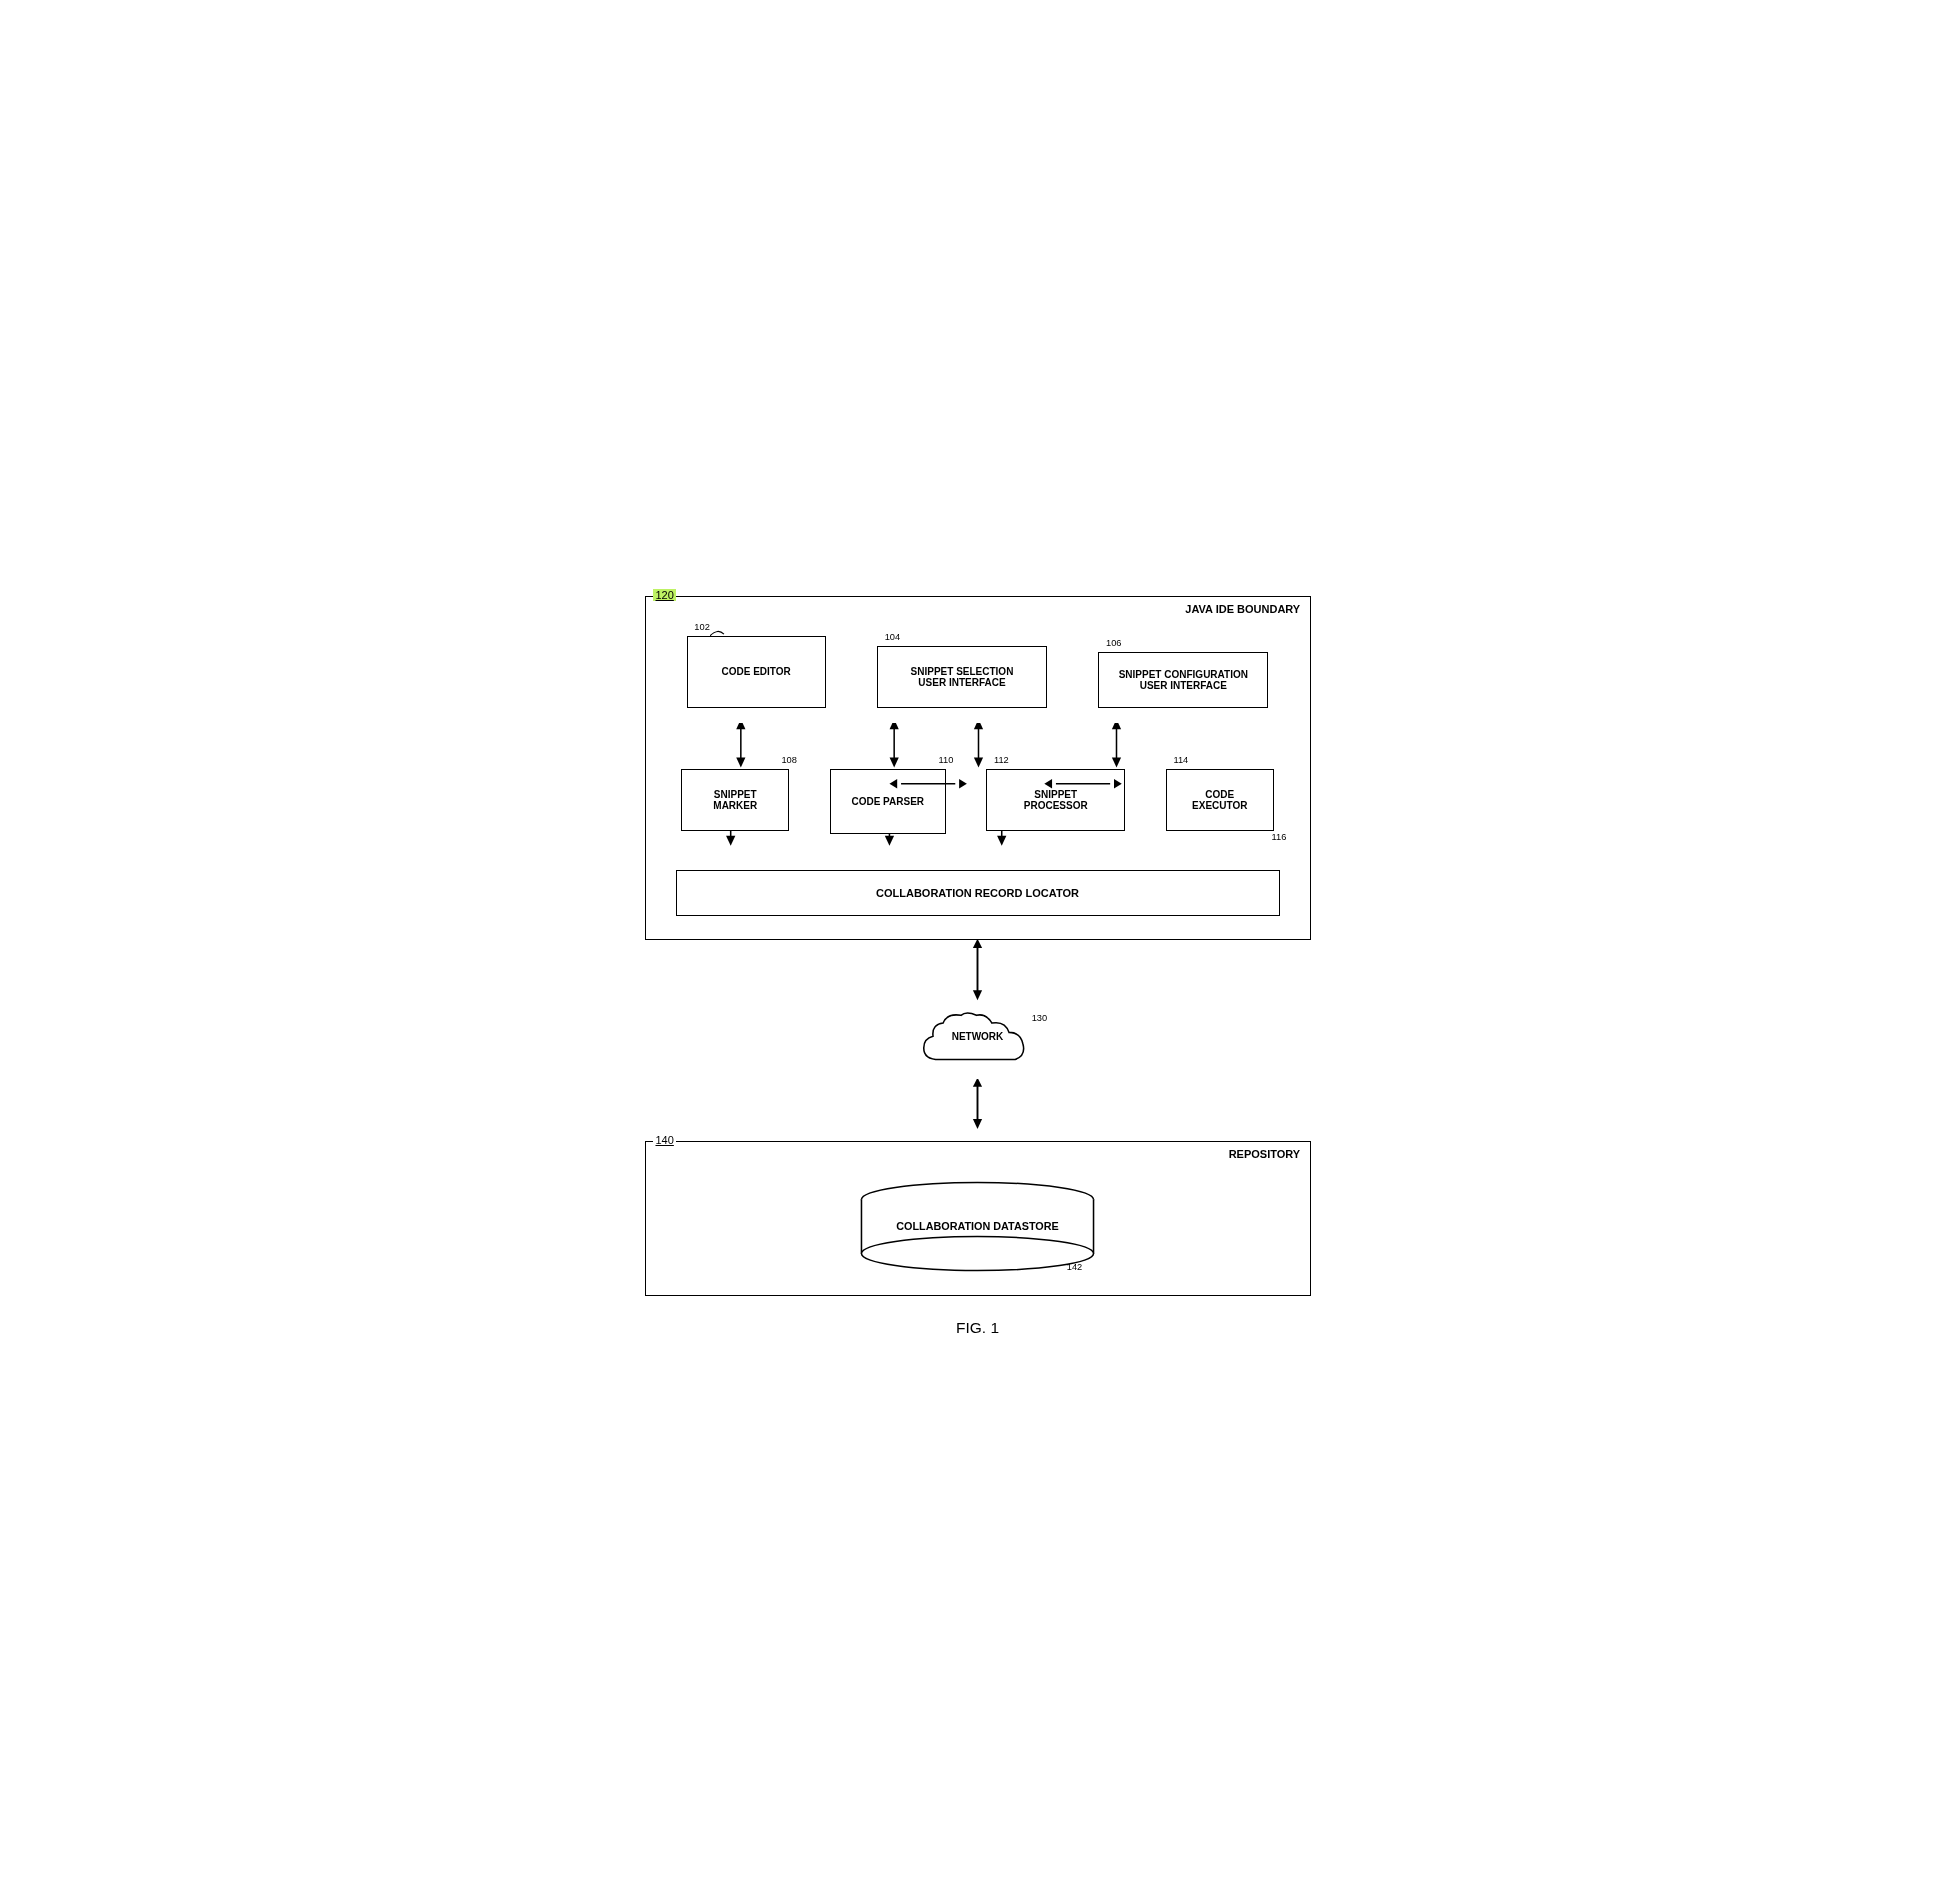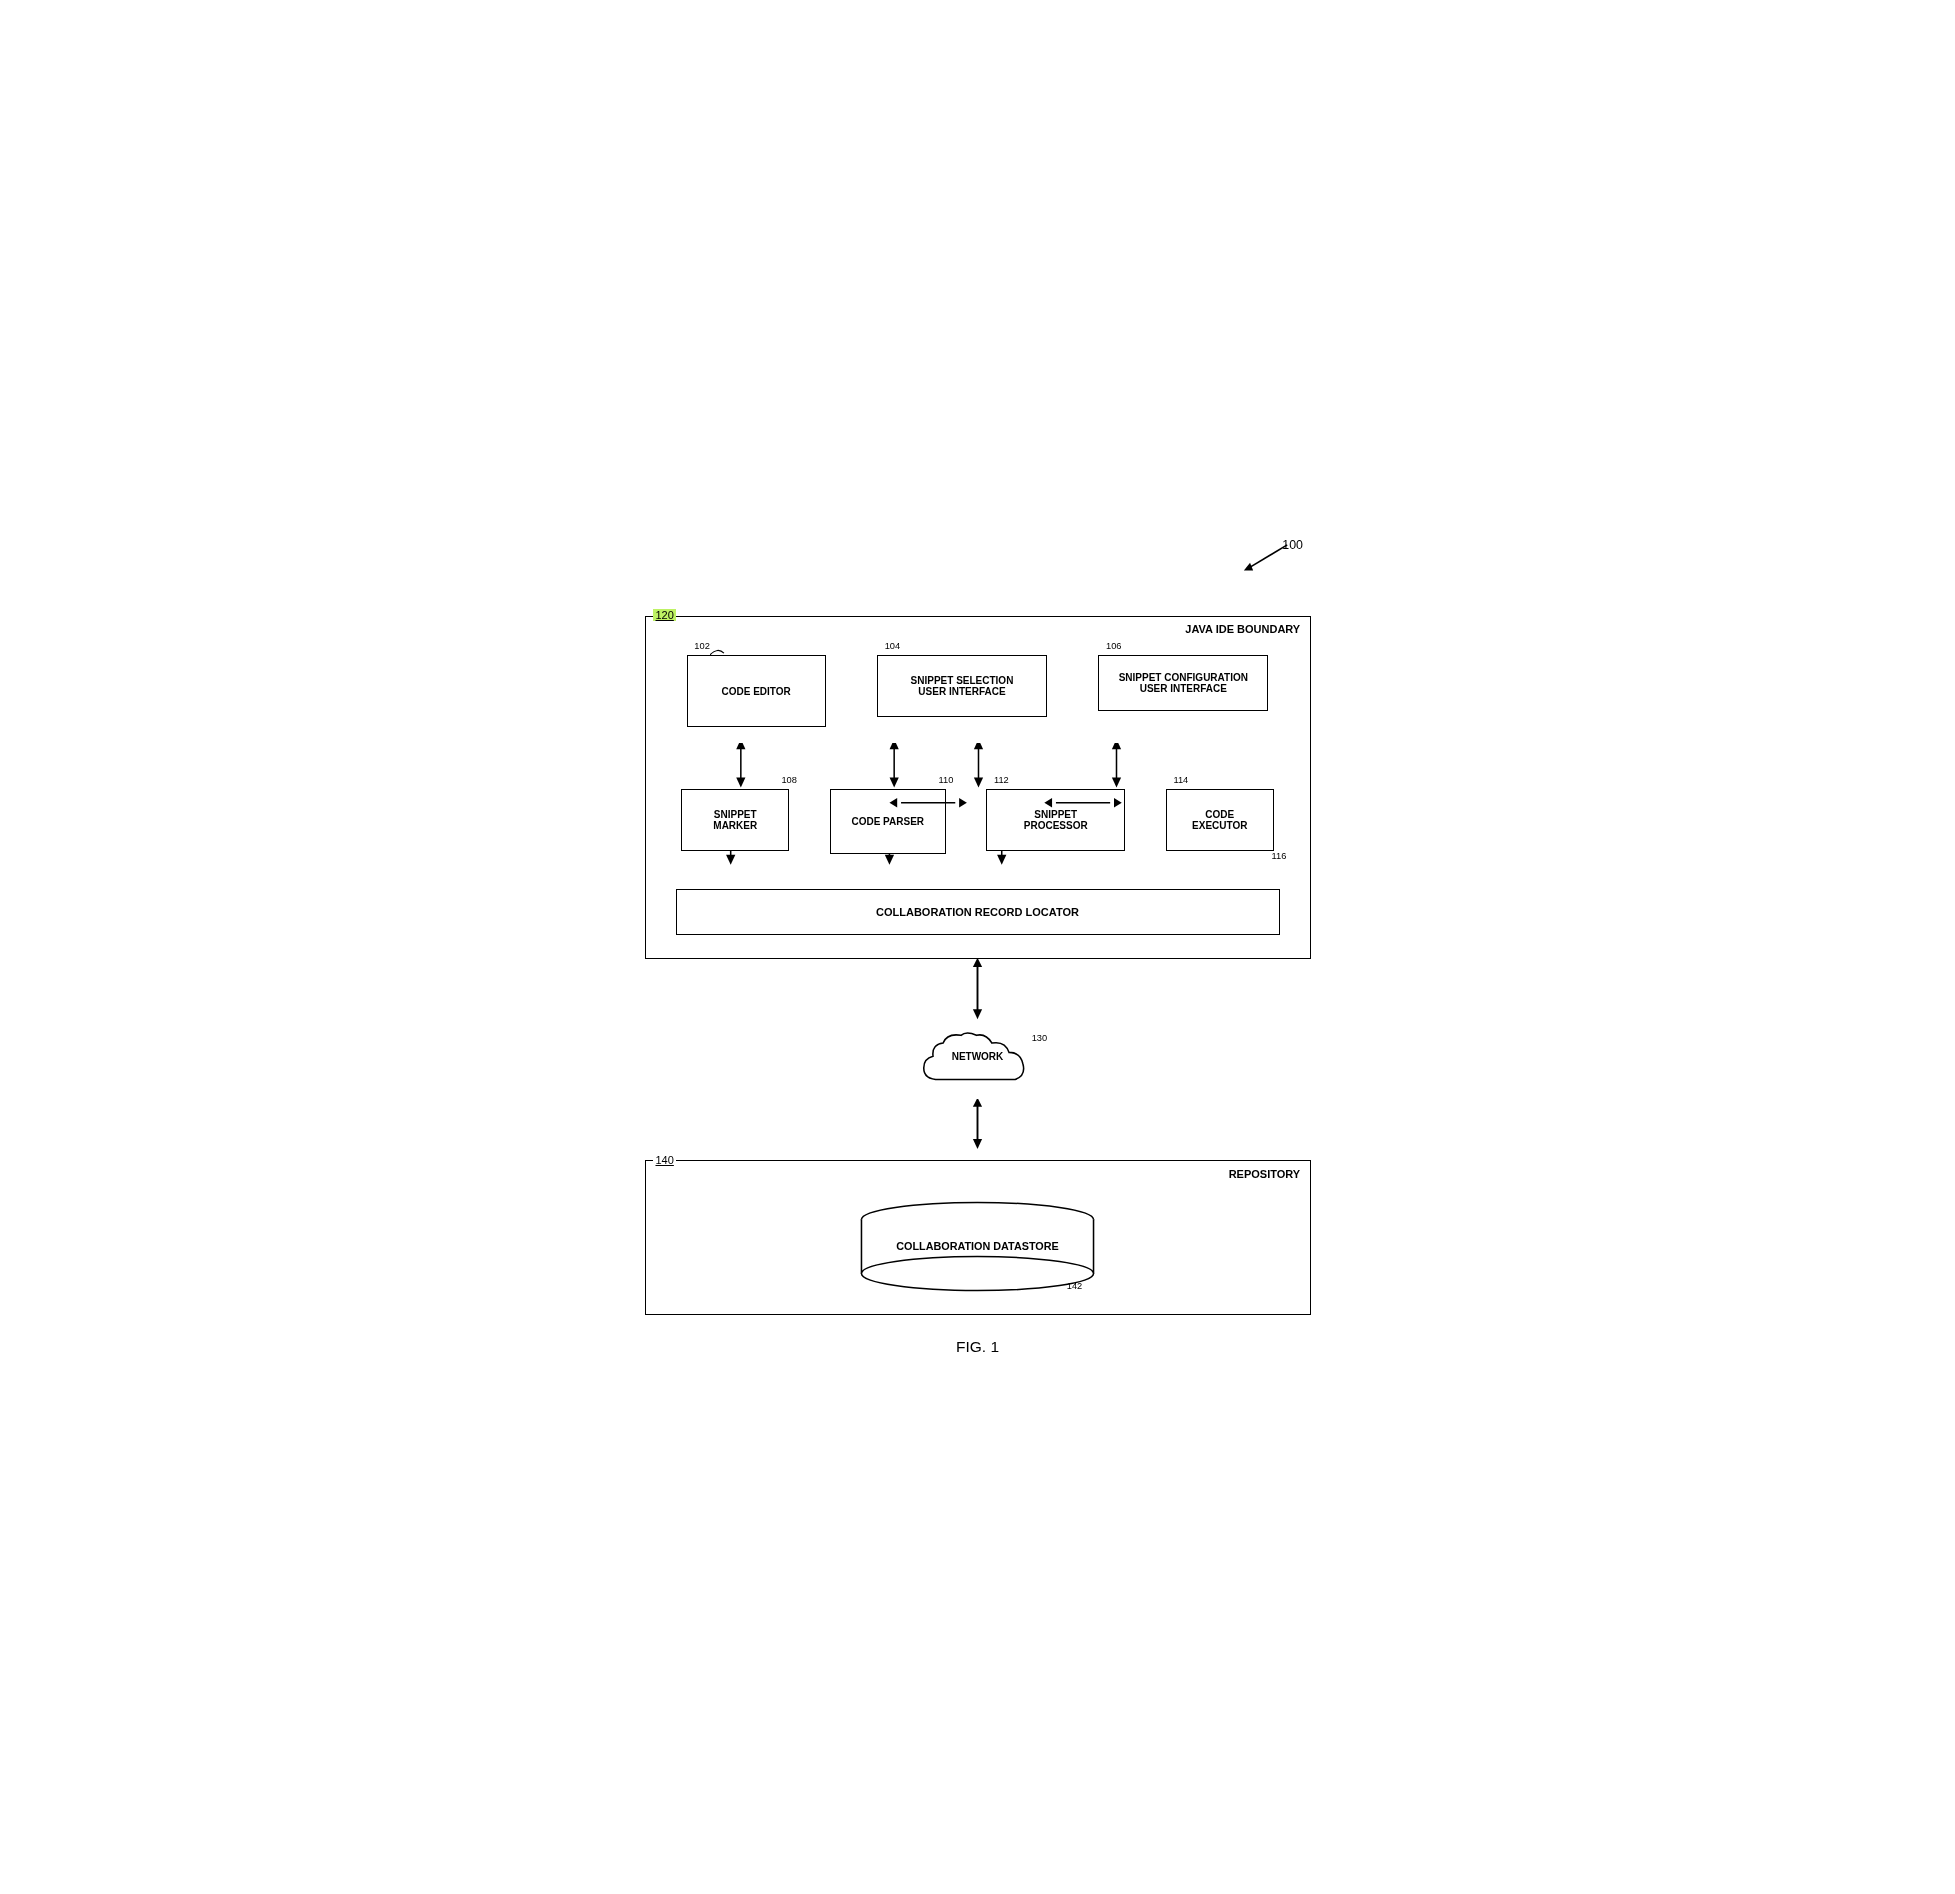--- a/index.html
+++ b/index.html
@@ -50,20 +50,21 @@
       background: #bef264;
       padding: 0 2.3px;
       text-decoration: underline;
     }
     
     .row1 {
       display: flex;
       justify-content: space-around;
       margin-top: 23px;
       margin-bottom: 15.5px;
+      align-items: flex-end;
     }
     .component-box {
       border: 1.5px solid #000;
       display: flex;
       align-items: center;
       justify-content: center;
       text-align: center;
       font-size: 10px;
       font-weight: bold;
       position: relative;
@@ -189,27 +190,20 @@
       font-size: 15.5px;
       margin-top: 23px;
       text-align: center;
     }
   </style>
 </head>
 <body>
 
 <div class="diagram-container">
 
-  <div style="position:relative; width:697px; height:39px;">
-    <span class="ref-100">100</span>
-    <svg style="position:absolute;top:3.9px;right:31px;width:62px;height:31px;" viewBox="0 0 80 40" width="62" height="31">
-      <line x1="70" y1="5" x2="20" y2="35" stroke="#000" stroke-width="2"></line>
-      <polygon points="14,38 22,28 26,38" fill="#000"></polygon>
-    </svg>
-  </div>
 
   <div class="java-ide-box">
     <span class="box-120-label">120</span>
     <span class="java-ide-label">JAVA IDE BOUNDARY</span>
 
     <div class="row1">
 
       <div style="display:flex;flex-direction:column;align-items:center;position:relative;">
         <span class="ref-label" style="top:-14px;left:7.7px;">102</span>
         <svg style="position:absolute;top:-7.7px;left:23px;width:15.5px;height:9.3px;" viewBox="0 0 20 12" width="15.5" height="9.3">

